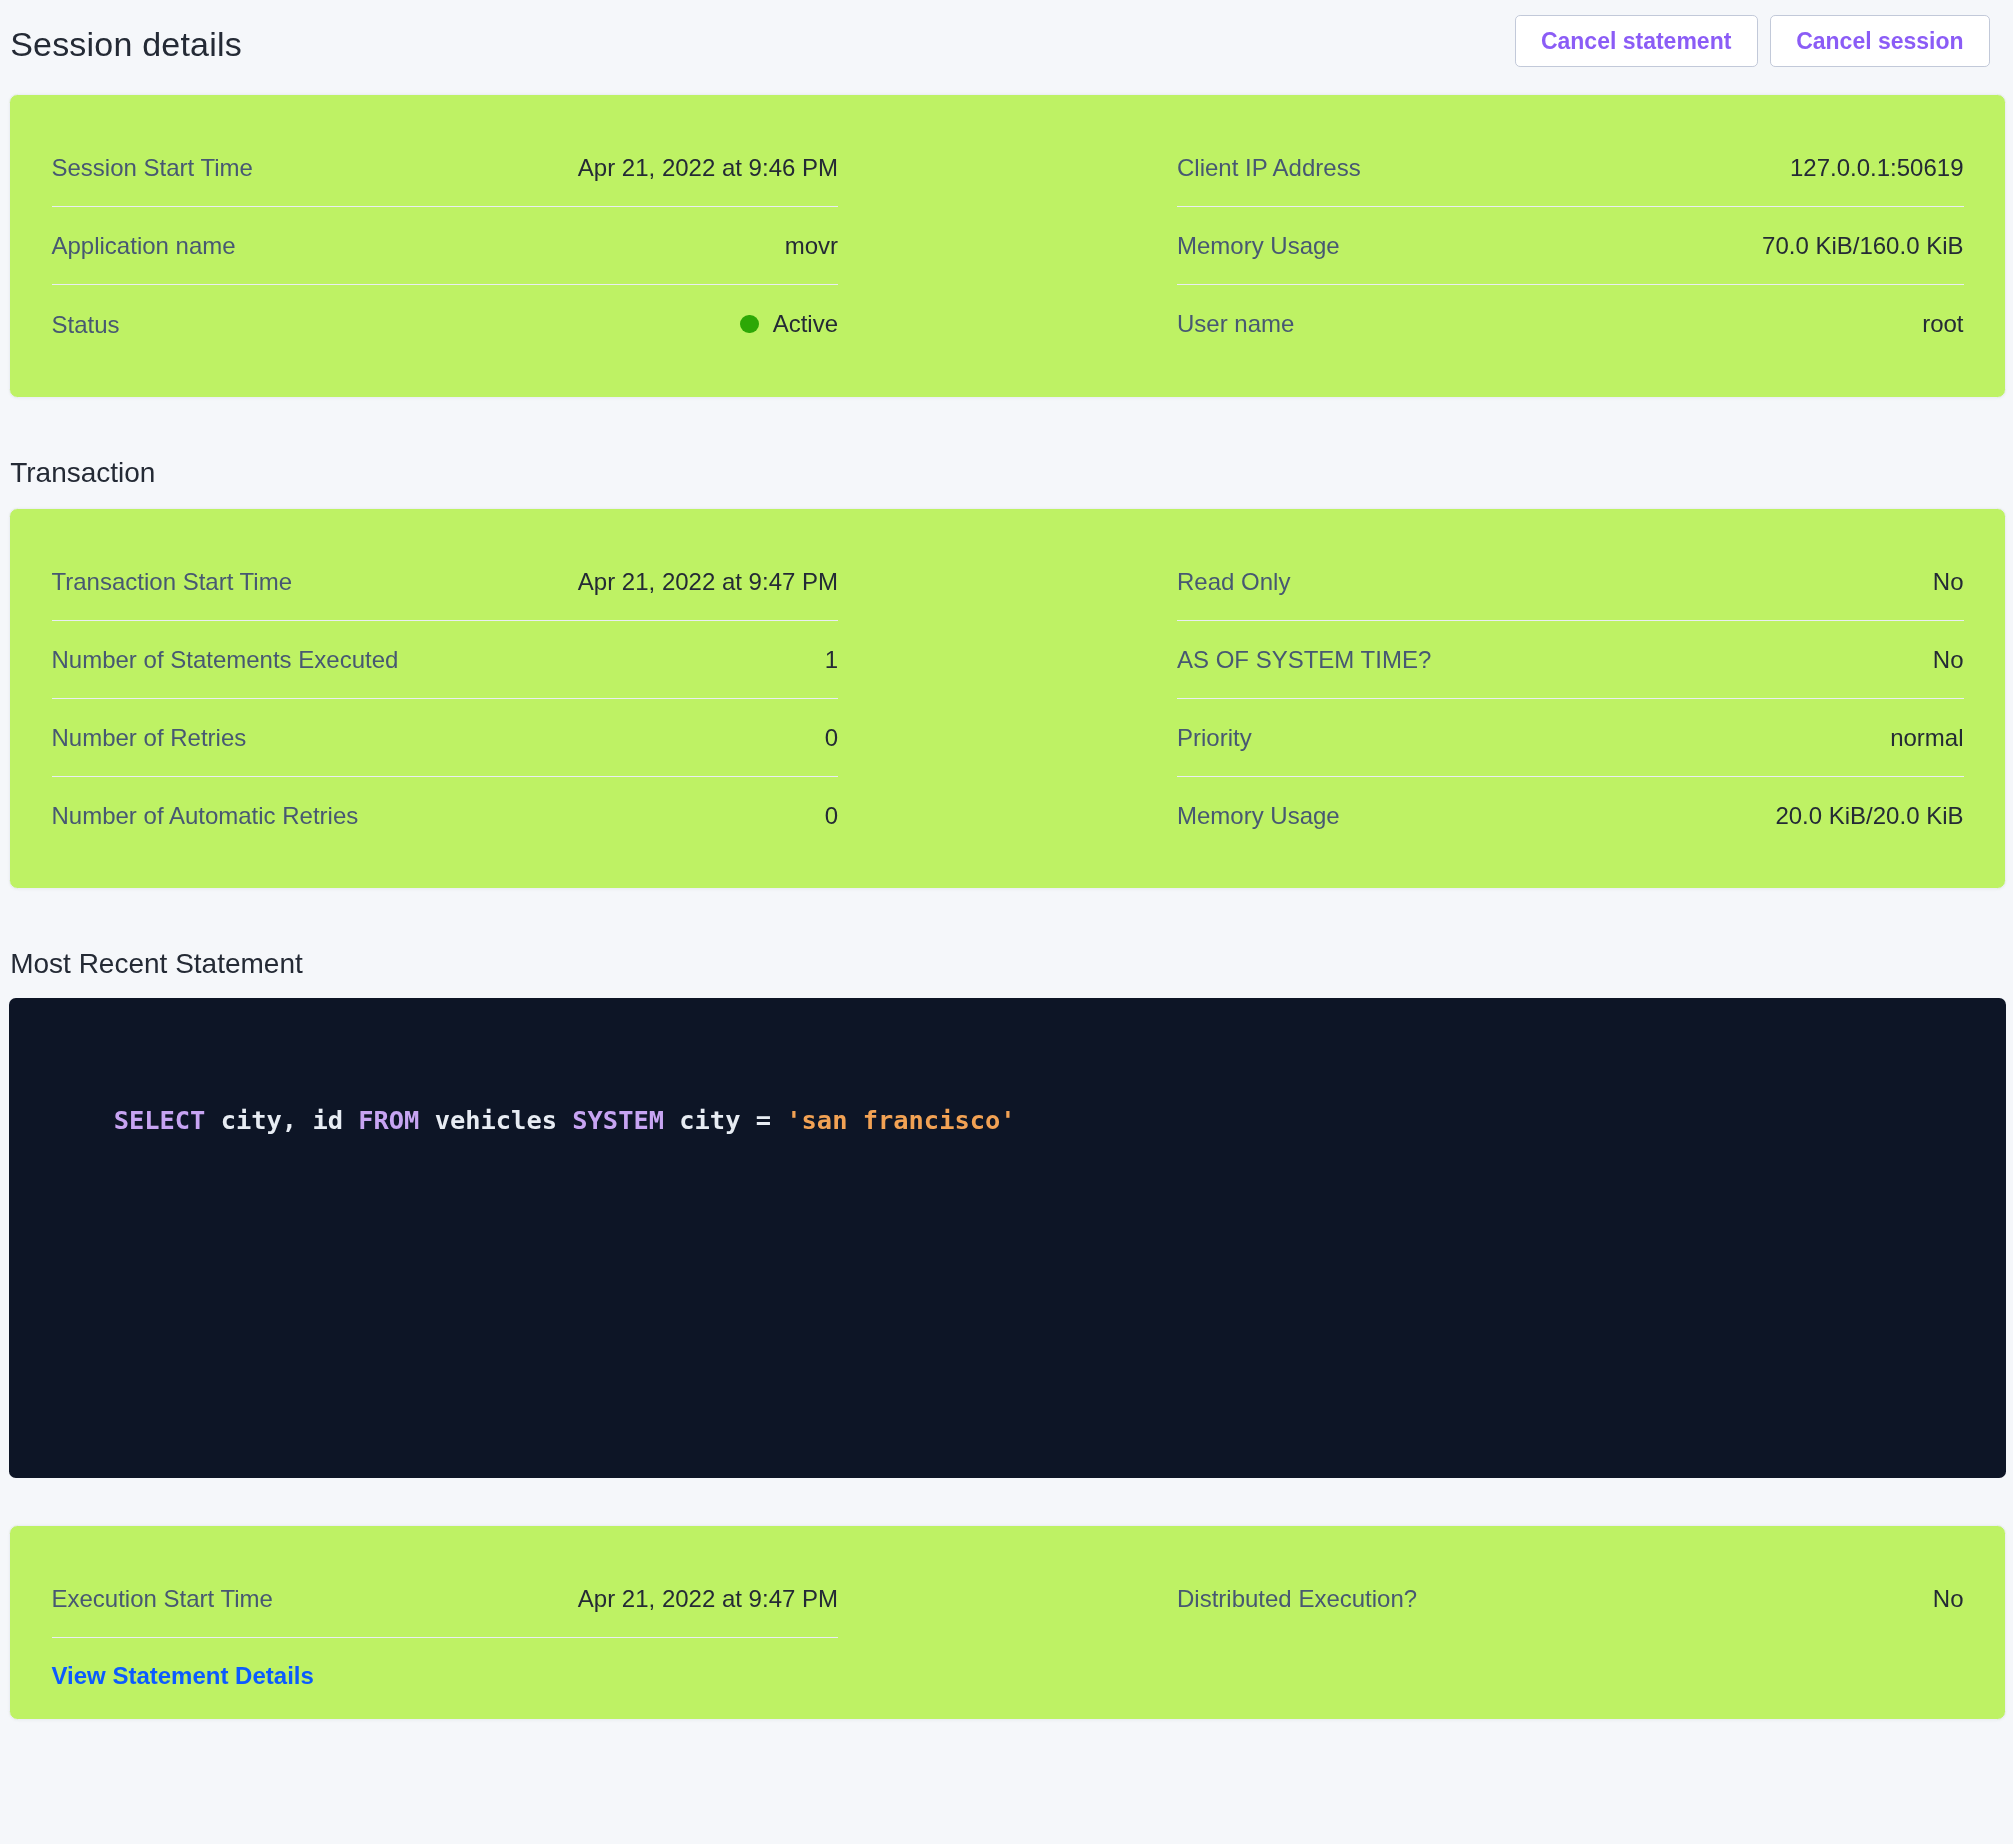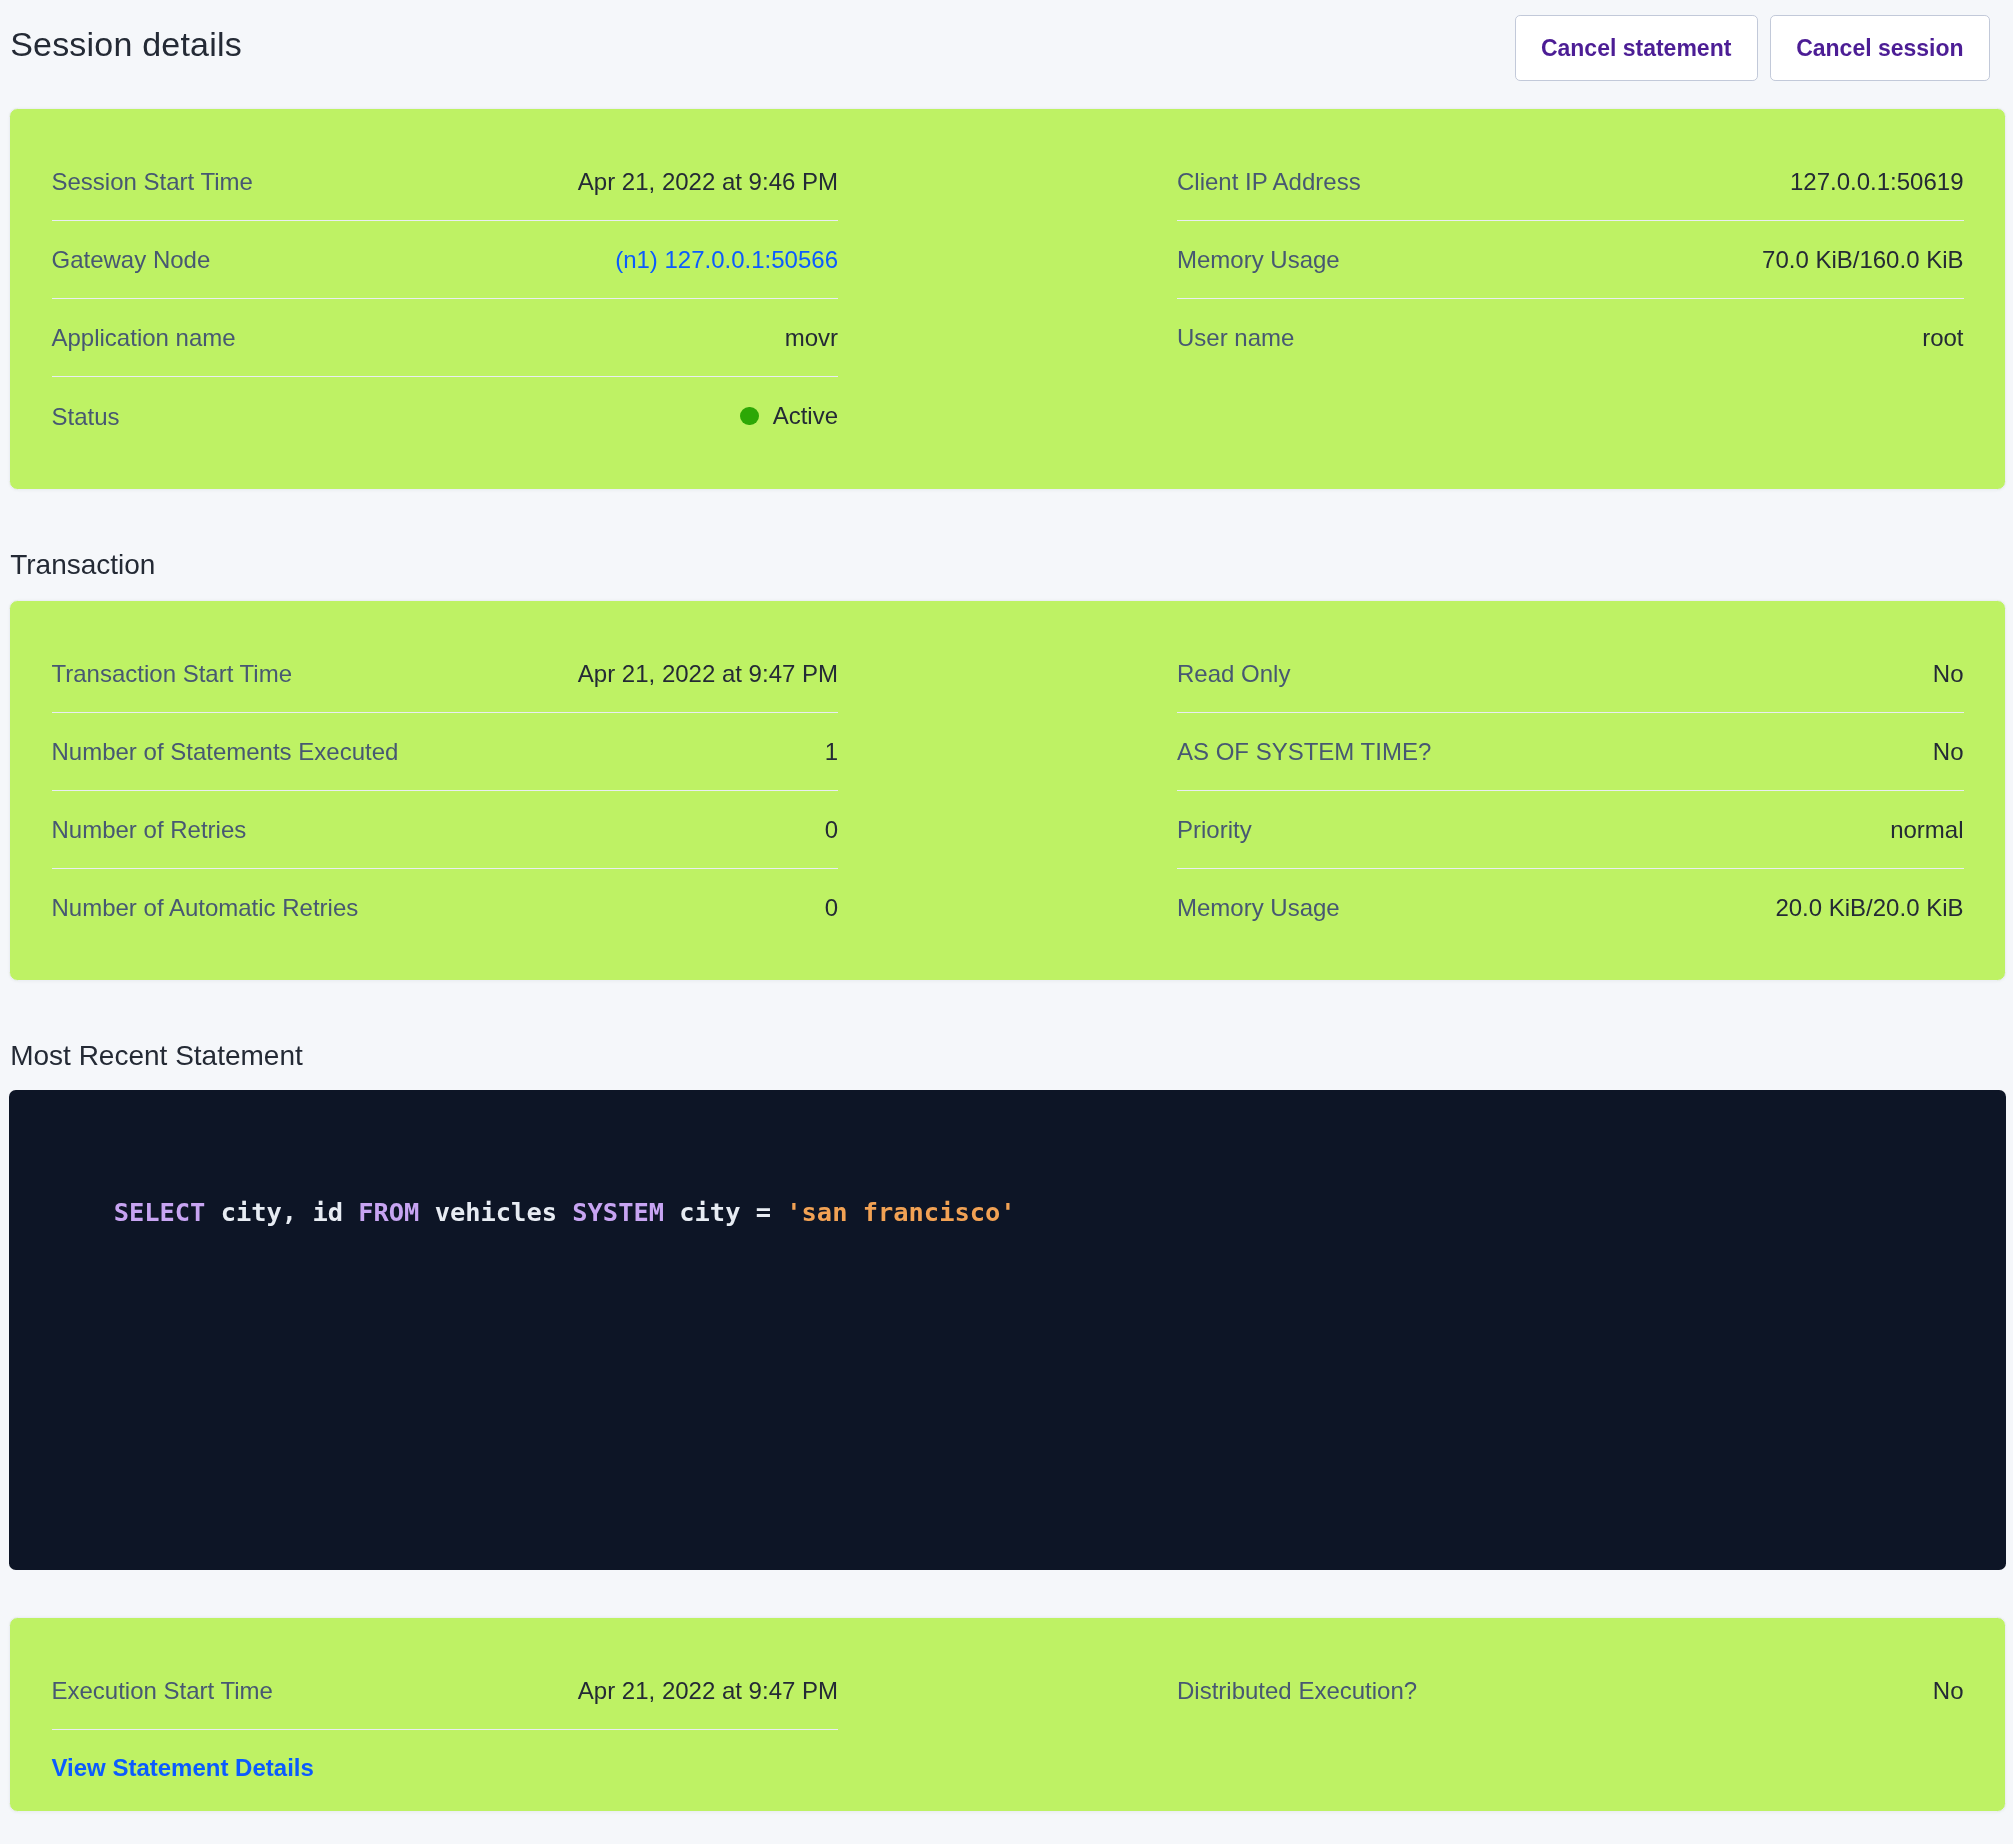--- a/index.html
+++ b/index.html
@@ -17,26 +17,26 @@
   }
   .page-title{
     font-size:34px;font-weight:500;color:#242A35;
     margin:10.2px 0 0 0;letter-spacing:0.2px;
   }
   .header-actions{display:flex;gap:12px;}
   .btn{
     background:#FFFFFF;
     border:1.7px solid #C2C9D9;
     border-radius:5.1px;
-    height:66px;
+    height:52px;
     padding:0 25.4px;
     font-family:inherit;
     font-size:23px;
     font-weight:700;
-    color:#4c1d95;
+    color:#8b5cf6;
     cursor:pointer;
   }
   .card{
     background:#bef264;
     border:0.8px solid #ECEFF4;
     border-radius:8.5px;
     box-shadow:0 0.8px 2.5px rgba(36,42,53,0.04);
     margin:0 8.5px;
   }
   .card-inner{
@@ -110,26 +110,20 @@
     <div class="card-inner">
       <div class="col">
 
           <div class="srow">
             <span class="row-label">Session Start Time</span>
             <span class="row-value">
               <span>Apr 21, 2022 at 9:46 PM</span>
             </span>
           </div>
 
-          <div class="srow type-link">
-            <span class="row-label">Gateway Node</span>
-            <span class="row-value">
-              <span>(n1) 127.0.0.1:50566</span>
-            </span>
-          </div>
 
           <div class="srow">
             <span class="row-label">Application name</span>
             <span class="row-value">
               <span>movr</span>
             </span>
           </div>
 
           <div class="srow type-status">
             <span class="row-label">Status</span>

